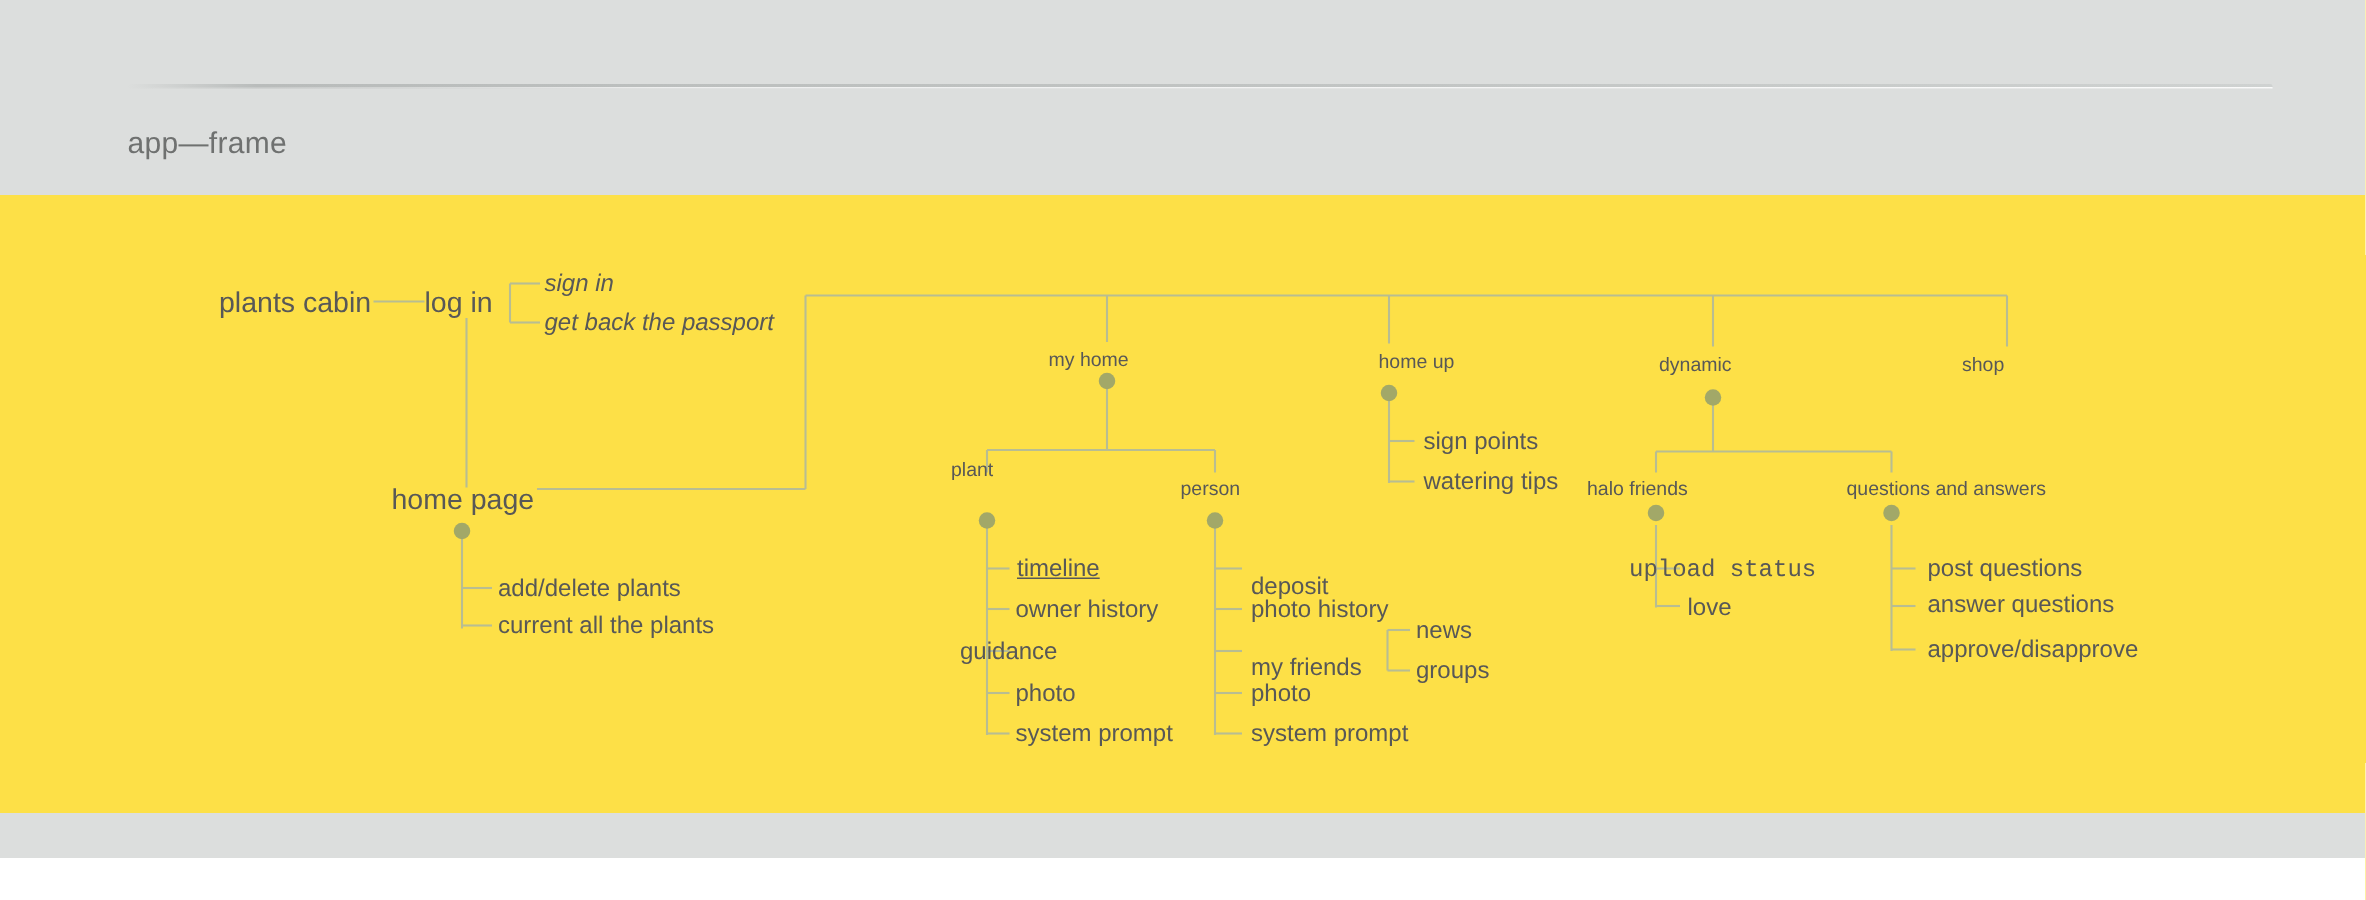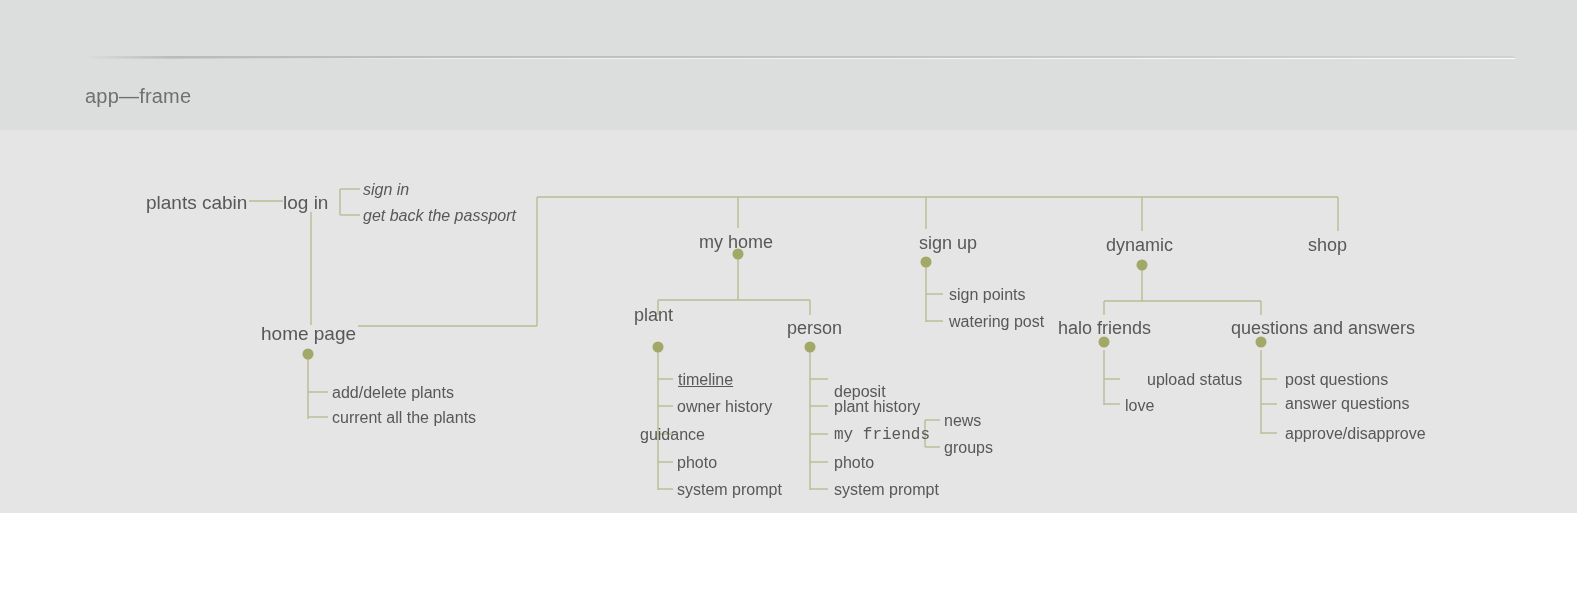--- a/index.html
+++ b/index.html
@@ -3,24 +3,24 @@
 <meta charset="utf-8">
 <style>
   html, body {
     margin: 0;
     padding: 0;
     background: #ffffff;
   }
   #page {
     position: relative;
     width: 1577px;
-    height: 513px;
+    height: 572px;
     overflow: hidden;
     font-family: "Liberation Sans", sans-serif;
-    background: #e5e5e5;
+    background: #fde047;
   }
   .band {
     position: absolute;
     left: 0;
     width: 1577px;
     background: #dcdedd;
   }
   #header-band { top: 0; height: 130px; }
   #footer-band { top: 542px; height: 58px; }
 
@@ -62,21 +62,21 @@
   }
 
   .node-label {
     position: absolute;
     color: #585857;
     white-space: nowrap;
     line-height: 1;
   }
   .lvl-root   { font-size: 19px; }
   .lvl-1      { font-size: 19px; }
-  .lvl-2      { font-size: 18px; }
+  .lvl-2      { font-size: 13px; }
   .lvl-3      { font-size: 16px; font-style: italic; }
   .lvl-leaf   { font-size: 16px; }
 </style>
 </head>
 <body>
 
 <div id="page">
 
   <div class="band" id="header-band"></div>
   <div id="header-divider"></div>
@@ -184,38 +184,38 @@
 
   <div class="node-label lvl-leaf" style="left:678px; top:372px;text-decoration:underline;">timeline</div>
   <div class="node-label lvl-leaf" style="left:677px; top:399px;text-align:right;">owner history</div>
   <div class="node-label lvl-leaf" style="left:640px; top:427px;">guidance</div>
   <div class="node-label lvl-leaf" style="left:677px; top:455px;">photo</div>
   <div class="node-label lvl-leaf" style="left:677px; top:482px;">system prompt</div>
 
   <div class="node-label lvl-2" style="left:787px; top:319px;">person</div>
 
   <div class="node-label lvl-leaf" style="left:834px; top:372px;margin-top:12px;">deposit</div>
-  <div class="node-label lvl-leaf" style="left:834px; top:399px;">plant history</div>
-  <div class="node-label lvl-leaf" style="left:834px; top:427px;font-family:Liberation Mono, monospace;">my friends</div>
+  <div class="node-label lvl-leaf" style="left:834px; top:399px;">photo history</div>
+  <div class="node-label lvl-leaf" style="left:834px; top:438px;">my friends</div>
   <div class="node-label lvl-leaf" style="left:834px; top:455px;">photo</div>
   <div class="node-label lvl-leaf" style="left:834px; top:482px;">system prompt</div>
 
   <div class="node-label lvl-leaf" style="left:944px; top:413px;">news</div>
   <div class="node-label lvl-leaf" style="left:944px; top:440px;">groups</div>
 
-  <div class="node-label lvl-2" style="left:919px; top:234px;">sign up</div>
+  <div class="node-label lvl-2" style="left:919px; top:234px;">home up</div>
 
   <div class="node-label lvl-leaf" style="left:949px; top:287px;">sign points</div>
-  <div class="node-label lvl-leaf" style="left:949px; top:314px;">watering post</div>
+  <div class="node-label lvl-leaf" style="left:949px; top:314px;">watering tips</div>
 
   <div class="node-label lvl-2" style="left:1106px; top:236px;">dynamic</div>
 
   <div class="node-label lvl-2" style="left:1058px; top:319px;">halo friends</div>
 
-  <div class="node-label lvl-leaf" style="left:1147px; top:372px;">upload status</div>
+  <div class="node-label lvl-leaf" style="left:1086px; top:372px;font-family:Liberation Mono, monospace;">upload status</div>
   <div class="node-label lvl-leaf" style="left:1125px; top:398px;">love</div>
 
   <div class="node-label lvl-2" style="left:1231px; top:319px;">questions and answers</div>
 
   <div class="node-label lvl-leaf" style="left:1285px; top:372px;">post questions</div>
   <div class="node-label lvl-leaf" style="left:1285px; top:396px;">answer questions</div>
   <div class="node-label lvl-leaf" style="left:1285px; top:426px;">approve/disapprove</div>
 
   <div class="node-label lvl-2" style="left:1308px; top:236px;">shop</div>
 

